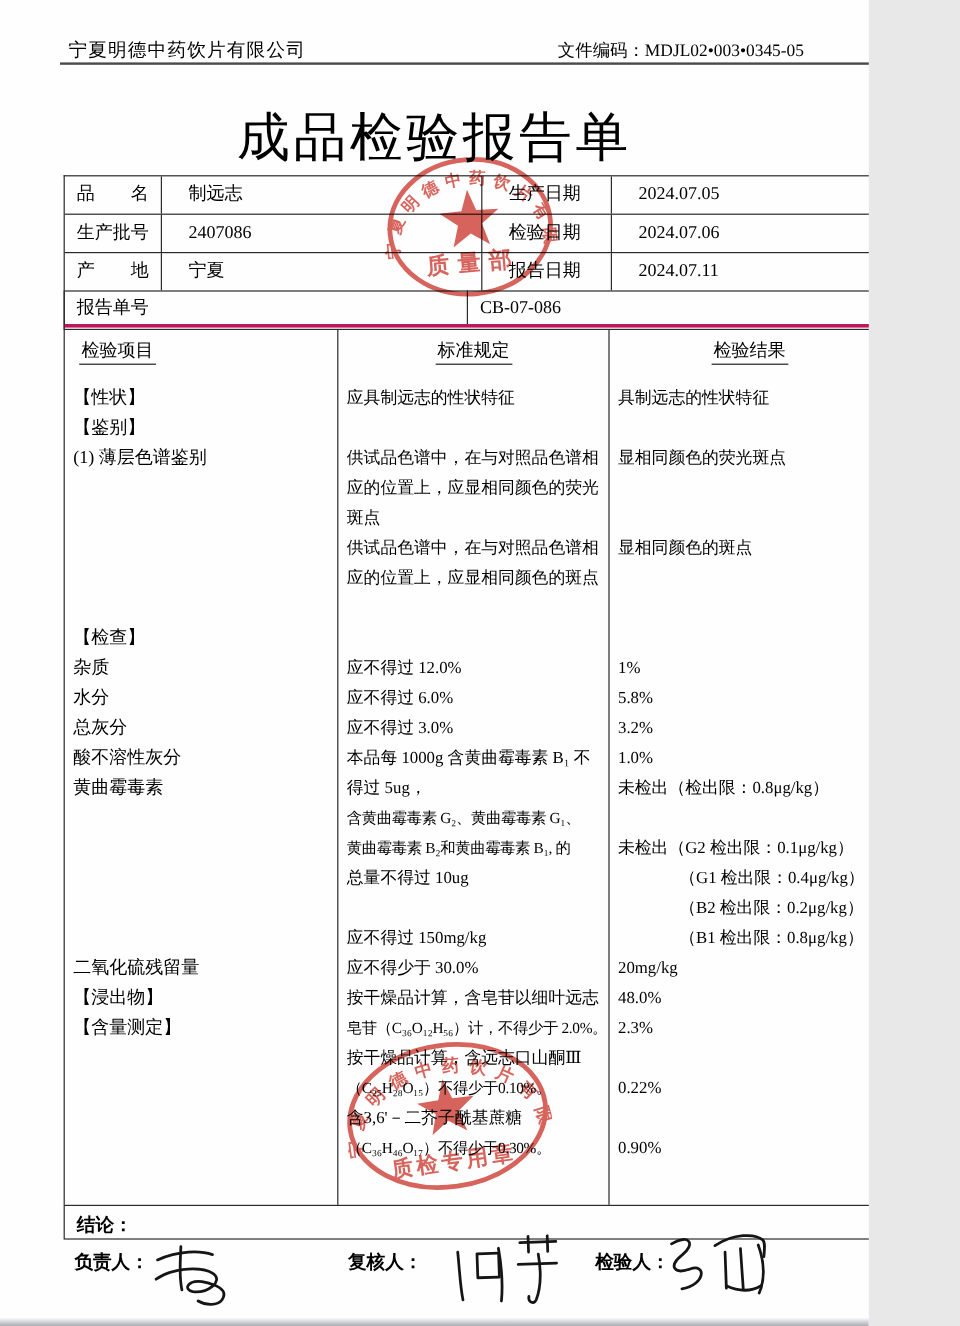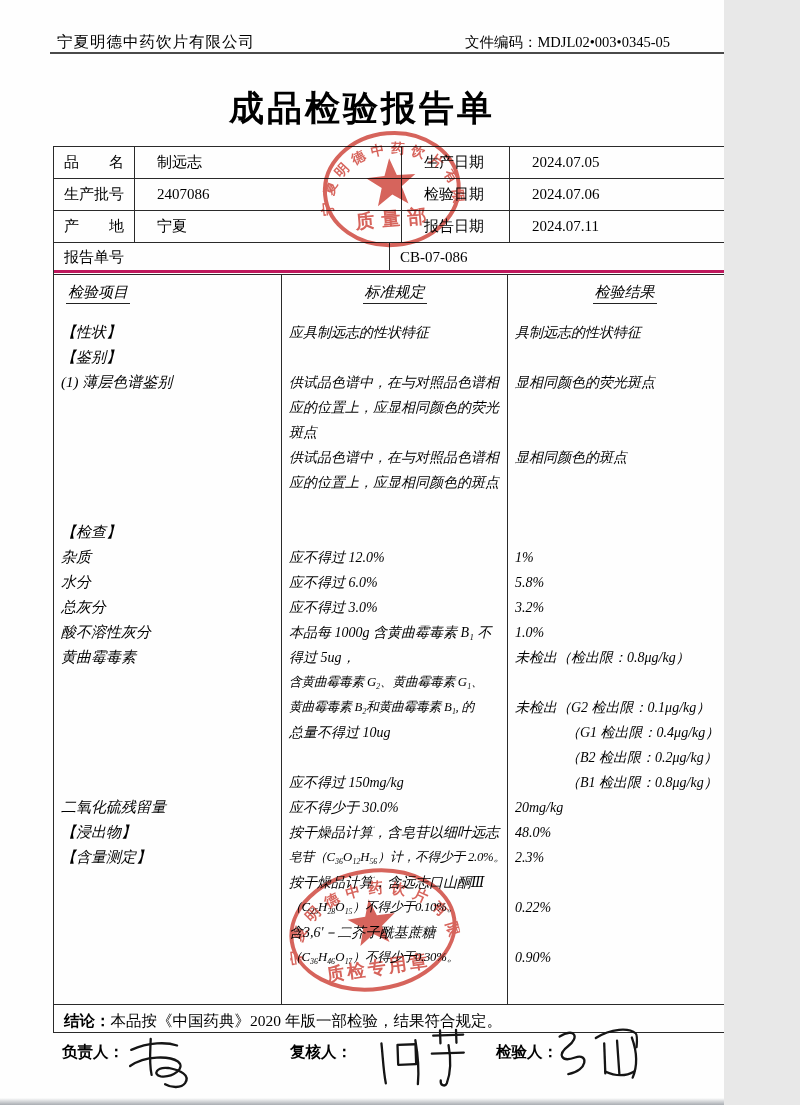--- a/index.html
+++ b/index.html
@@ -6,40 +6,40 @@
   .doc{position:relative;width:724px;height:1105px;background:#fefefe;overflow:hidden;
        font-family:"Liberation Serif","DejaVu Serif",serif;color:#000000;}
   .doc *{box-sizing:border-box;}
 
   
   .hdr-company{position:absolute;left:57px;top:32px;font-size:15.5px;letter-spacing:1px;}
   .hdr-code{position:absolute;right:54px;top:33px;font-size:14.5px;}
   .hdr-rule{position:absolute;left:50px;top:52px;width:700px;border-top:2px solid #4a4a4a;}
 
   .page-title{position:absolute;left:0;top:85px;width:100%;text-align:center;
-              font-size:35px;font-weight:bold;letter-spacing:3px;}
+              font-size:44px;font-weight:normal;letter-spacing:3px;}
 
   
   .top-tbl{position:absolute;left:53px;top:146px;width:690px;height:128px;
            border:1.5px solid #2a2a2a;border-bottom:0;font-size:15px;}
   .info-row{display:flex;height:32px;border-bottom:1px solid #2a2a2a;gap:12px;}
   .info-row .c{line-height:30px;padding-left:10px;white-space:pre;overflow:hidden;}
   .cl1{width:81px;border-right:1px solid #2a2a2a;}
   .cv1{width:255px;border-right:1px solid #2a2a2a;}
   .cl2{width:96px;border-right:1px solid #2a2a2a;}
   .cv2{flex:1;}
   .report-row{display:flex;height:31px;border-bottom:3px solid #be185d;}
   .report-row .c{line-height:30px;padding-left:10px;}
   .crl{width:336px;border-right:1px solid #2a2a2a;}
   .crv{flex:1;padding-left:9px;}
 
   
   .main-tbl{position:absolute;left:53px;top:274px;width:690px;height:730px;
             border:1.5px solid #2a2a2a;border-bottom:0;}
-  .mcol{position:absolute;top:0;bottom:0;font-style:italic;}
+  .mcol{position:absolute;top:0;bottom:0;}
   .mcol1{left:0;width:228px;border-right:1px solid #2a2a2a;}
   .mcol2{left:228px;width:226px;border-right:1px solid #2a2a2a;}
   .mcol3{left:454px;width:233px;}
   .colhdr{height:33px;display:flex;align-items:flex-end;justify-content:center;
           padding-bottom:4px;font-size:15px;}
   .mcol1 .colhdr{justify-content:flex-start;padding-left:12px;}
   .colhdr span{border-bottom:1px solid #222;padding:0 2px 1px 2px;}
   .lines{padding-top:12px;}
   .ln{height:25px;line-height:25px;padding:0 7px;white-space:pre;overflow:hidden;font-size:14px;}
   .mcol1 .ln{font-size:15px;}
@@ -289,21 +289,21 @@
 
           <div class="ln"></div>
 
           <div class="ln">0.90%</div>
 
           <div class="ln"></div>
         </div>
     </div>
   </div>
 
-  <div class="concl"><b>结论：</b><span>本品按《中国药典》2020 年版一部检验，结果符合规定。</span></div>
+  <div class="concl"><b>结论：</b></div>
 
   <div class="foot-label fl1">负责人：</div>
   <div class="foot-label fl2">复核人：</div>
   <div class="foot-label fl3">检验人：</div>
 
   <svg class="sig sig1" width="100" height="62" viewBox="0 0 100 62">
     <path d="M34 6 C33 18 31 30 33 42"></path>
     <path d="M14 16 C32 9 50 10 60 14"></path>
     <path d="M12 32 C28 22 52 24 60 30 C68 37 54 46 42 44 C34 42 38 34 50 36 C62 39 72 44 66 52 C62 57 52 56 46 52"></path>
   </svg>

